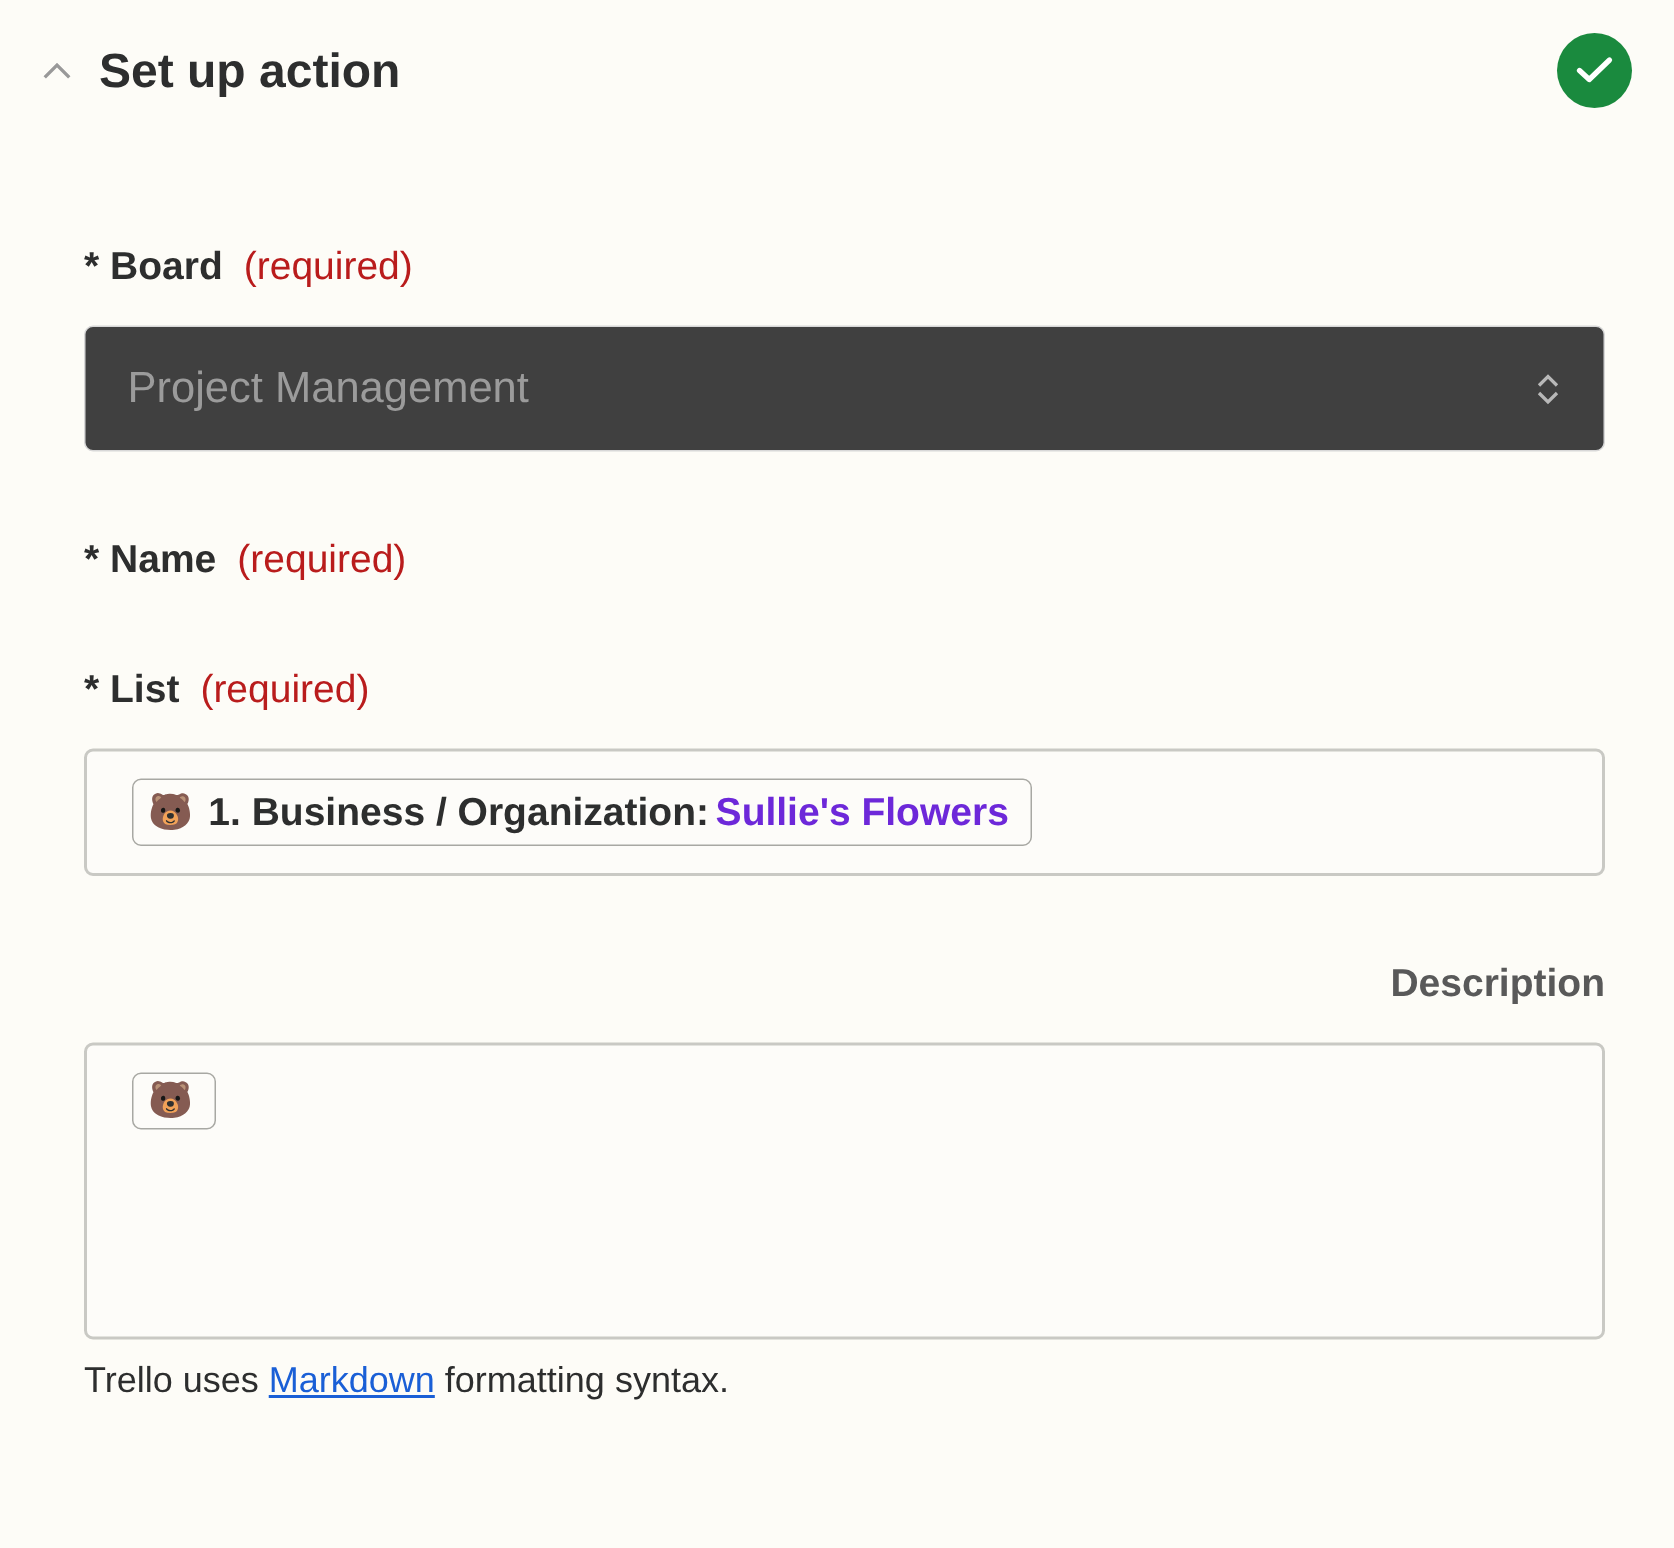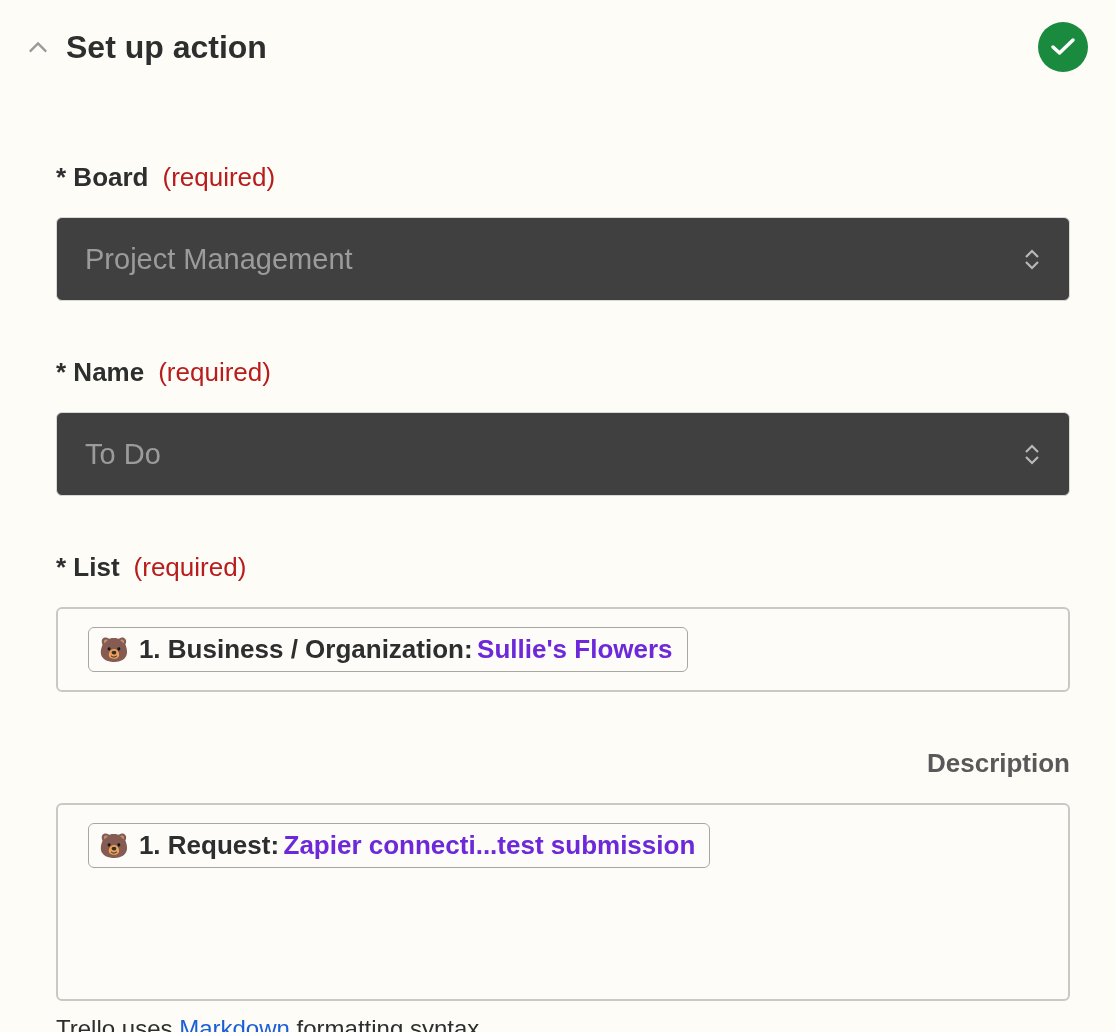--- a/index.html
+++ b/index.html
@@ -212,31 +212,20 @@
 
   <div class="field">
     <div class="field-label-row">
       <span class="field-label">
         <span class="asterisk">*</span>
         <span> </span>
         <span>Name</span>
       </span>
       <span class="field-required">(required)</span>
     </div>
-    <div class="select-box">
-      <span class="select-value">To Do</span>
-      <div class="sort-chevrons">
-        <svg width="18" height="10" viewBox="0 0 18 10">
-            <polyline points="3,8 9,2 15,8"></polyline>
-          </svg>
-        <svg width="18" height="10" viewBox="0 0 18 10">
-            <polyline points="3,2 9,8 15,2"></polyline>
-          </svg>
-      </div>
-    </div>
   </div>
 
   <div class="field">
     <div class="field-label-row">
       <span class="field-label">
         <span class="asterisk">*</span>
         <span> </span>
         <span>List</span>
       </span>
       <span class="field-required">(required)</span>
@@ -251,25 +240,20 @@
         </span>
       </div>
     </div>
   </div>
 
   <div class="description-field">
     <div class="description-label">Description</div>
     <div class="pill-box tall">
       <div class="pill">
         <span class="pill-icon">🐻</span>
-        <span>
-          <span class="pill-label">1. Request:</span>
-          <span> </span>
-          <span class="pill-value">Zapier connecti...test submission</span>
-        </span>
       </div>
     </div>
     <div class="helper-text">
       <span>Trello uses </span><a class="helper-link">Markdown</a><span> formatting syntax.</span>
     </div>
   </div>
 
 </div>
 
 </body></html>

